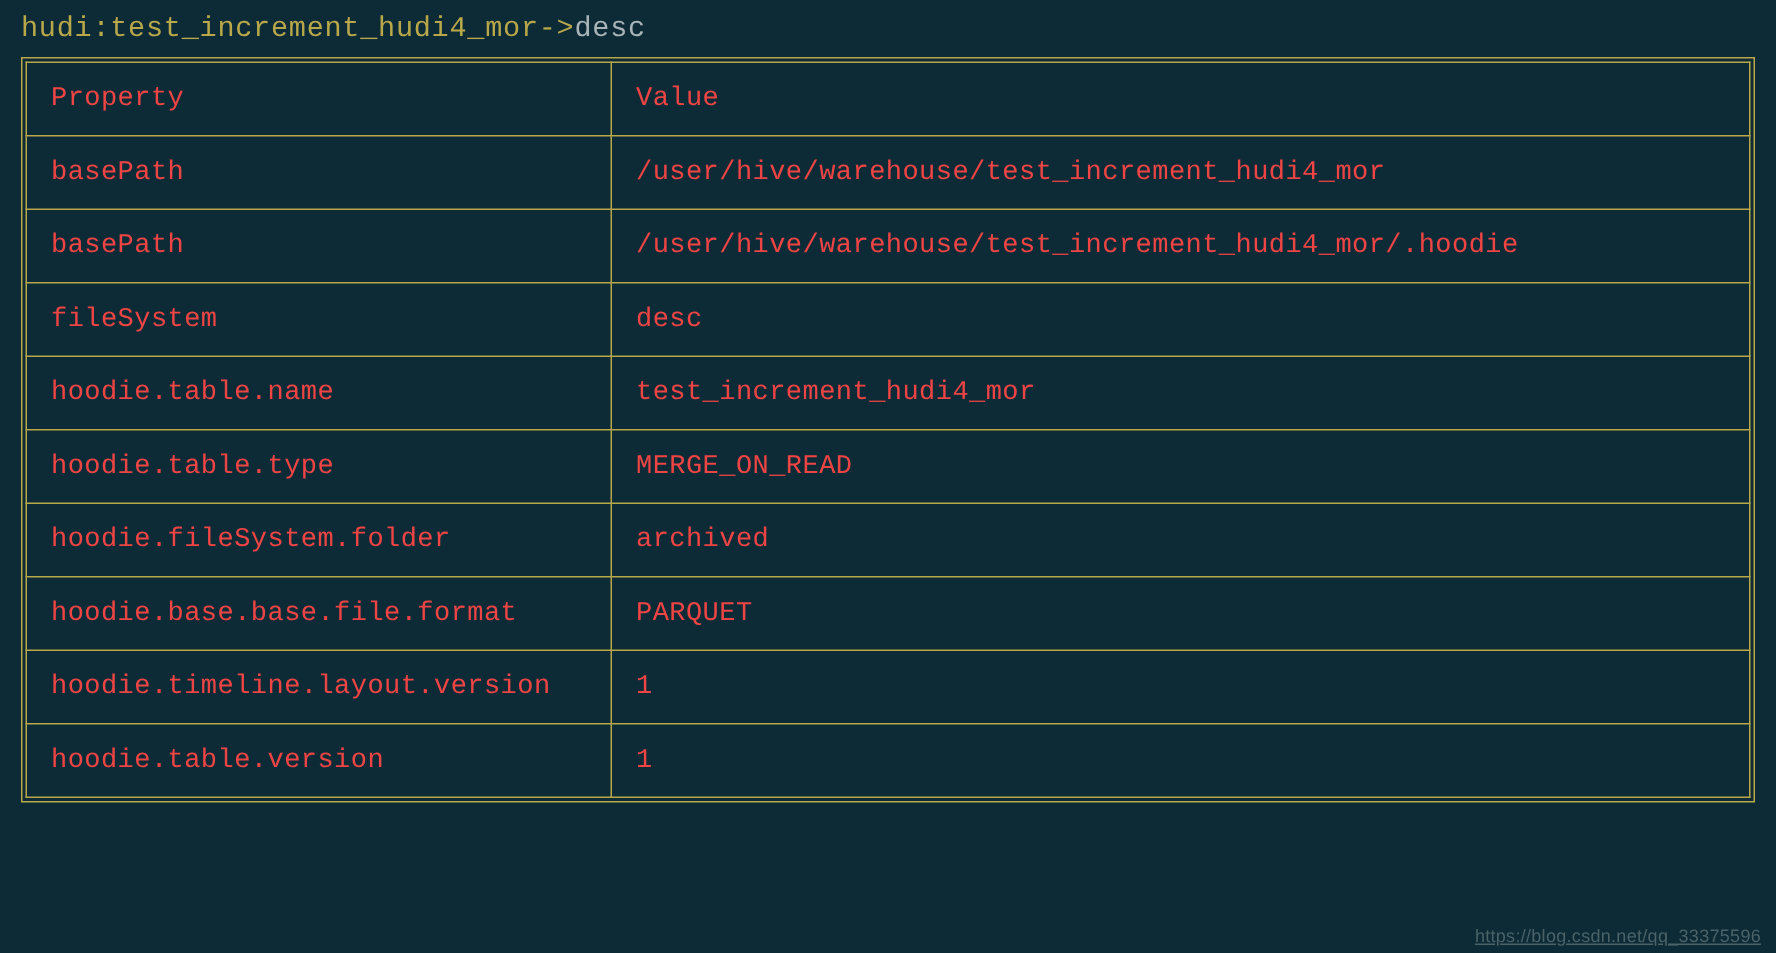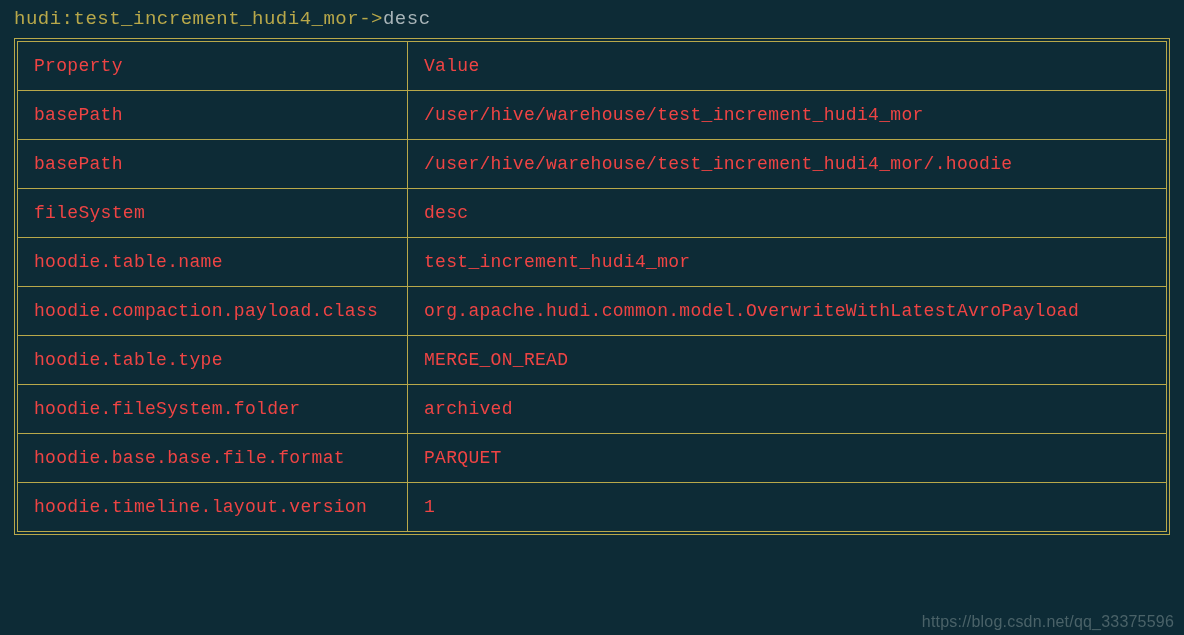--- a/index.html
+++ b/index.html
@@ -53,24 +53,25 @@
     }
     
     td:first-child {
       width: 390px;
     }
     
     .watermark {
       position: absolute;
       bottom: 4px;
       right: 10px;
-      font-size: 16px;
+      font-size: 12px;
       color: #4a6268;
       font-family: Arial, sans-serif;
       letter-spacing: 0.2px;
+      text-decoration: underline;
     }
   </style>
 </head>
 <body>
 
 <div class="prompt-line">
   <span class="prompt-prefix">hudi:test_increment_hudi4_mor-&gt;</span><span class="prompt-command">desc</span>
 </div>
 
 <div class="table-wrapper">
@@ -90,36 +91,36 @@
     </tr>
     <tr>
       <td>fileSystem</td>
       <td>desc</td>
     </tr>
     <tr>
       <td>hoodie.table.name</td>
       <td>test_increment_hudi4_mor</td>
     </tr>
     <tr>
-      <td>hoodie.compaction.payload.class</td>
-      <td>org.apache.hudi.common.model.OverwriteWithLatestAvroPayload</td>
-    </tr>
-    <tr>
       <td>hoodie.table.type</td>
       <td>MERGE_ON_READ</td>
     </tr>
     <tr>
       <td>hoodie.fileSystem.folder</td>
       <td>archived</td>
     </tr>
     <tr>
       <td>hoodie.base.base.file.format</td>
       <td>PARQUET</td>
     </tr>
     <tr>
       <td>hoodie.timeline.layout.version</td>
       <td>1</td>
     </tr>
+    <tr>
+      <td>hoodie.table.version</td>
+      <td>1</td>
+    </tr>
   </tbody>
     </table>
 </div>
 
 <div class="watermark">https://blog.csdn.net/qq_33375596</div>
 
 </body></html>

